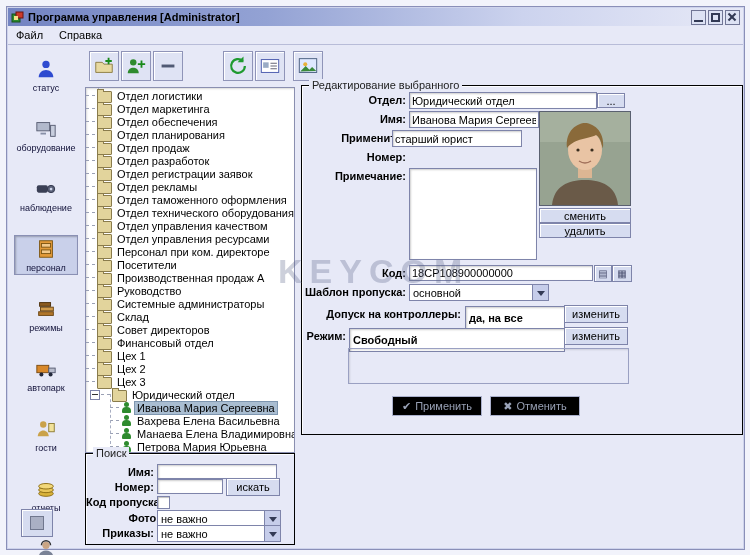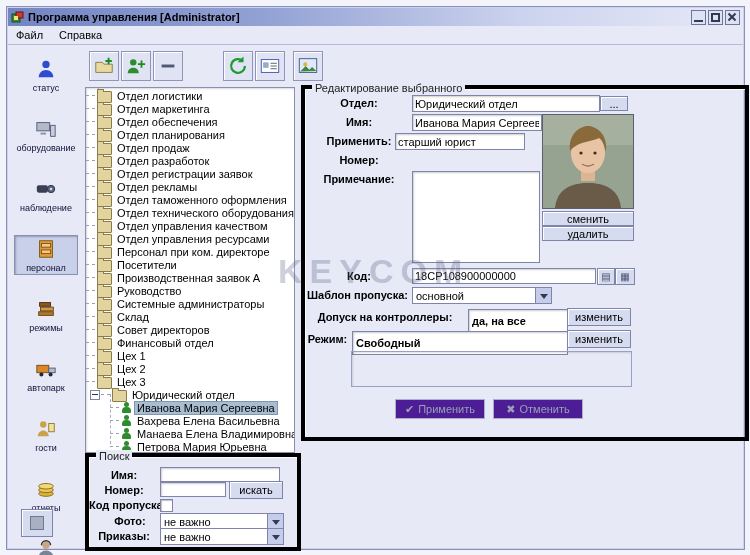--- a/index.html
+++ b/index.html
@@ -50,32 +50,32 @@
   .toggle{width:8px;height:8px;border:1px solid #7e84aa;background:#fff;flex:none;margin-right:1px;position:relative}
   .toggle::before{content:"";position:absolute;left:1px;right:1px;top:3px;height:1px;background:#333}
   .folder-ic{width:13px;height:10px;background:#e2d49c;border:1px solid #8a7c4c;border-radius:1px;position:relative;flex:none;margin-right:3px;margin-top:2px}
   .folder-ic::before{content:"";position:absolute;left:-1px;top:-3px;width:5px;height:2px;background:#e2d49c;border:1px solid #8a7c4c;border-bottom:none}
   .person-ic{width:11px;height:12px;position:relative;flex:none;margin-right:3px}
   .person-ic::before{content:"";position:absolute;left:3px;top:0;width:5px;height:5px;border-radius:50%;background:#2e8b2e}
   .person-ic::after{content:"";position:absolute;left:1px;top:5px;width:9px;height:6px;border-radius:4px 4px 1px 1px;background:#2e8b2e}
   .tlabel{font-size:11px;padding:0 2px}
   .trow.selected .tlabel{background:#a9bdd1;outline:1px solid #7e96b0}
   
-  .group{position:absolute;border:4px solid #000000;box-shadow:inset 1px 1px 0 rgba(255,255,255,.9)}
+  .group{position:absolute;border:1px solid #000000;box-shadow:inset 1px 1px 0 rgba(255,255,255,.9)}
   .group-title{position:absolute;top:-7px;left:7px;background:#e7e9f7;padding:0 3px;font-size:11px;color:#222}
   
-  .lbl{position:absolute;font-size:11px;font-weight:bold;text-align:center;white-space:nowrap}
+  .lbl{position:absolute;font-size:11px;font-weight:bold;text-align:right;white-space:nowrap}
   .fld{position:absolute;background:#fff;border:1px solid #7e84aa;box-shadow:inset 1px 1px 2px rgba(0,0,0,.2);
        font-size:11px;padding:4px 3px;display:flex;align-items:center;white-space:nowrap;overflow:hidden}
   input.fld,textarea.fld{font-family:"Liberation Sans",sans-serif;display:block;padding:0 2px}
   textarea.fld{resize:none}
   .vbold{font-weight:bold}
   .btn{position:absolute;background:#d6dcf0;border:1px solid #7e84aa;box-shadow:inset 1px 1px 0 #fff;font-size:11px;
        display:flex;align-items:center;justify-content:center;gap:4px;white-space:nowrap}
-  .btn.disabled{color:#98a0b4;border-color:#aab0cc;box-shadow:none;background:#4c1d95}
+  .btn.disabled{color:#98a0b4;border-color:#aab0cc;box-shadow:none;background:#000000}
   .ic-check::before{content:"✔";color:#9aa3b8;font-size:11px}
   .ic-x::before{content:"✖";color:#9aa3b8;font-size:11px}
   .mini-ic{font-size:10px;color:#4a5070;line-height:1}
   .combo{position:absolute;display:flex;border:1px solid #7e84aa;background:#fff;font-size:11px;align-items:stretch}
   .combo .cval{flex:1;padding:1px 3px;overflow:hidden;white-space:nowrap;display:flex;align-items:center}
   .combo .carr{width:15px;background:#c6cdea;border-left:1px solid #7e84aa;display:flex;align-items:center;justify-content:center;flex:none}
   .carr::before{content:"";border:4px solid transparent;border-top:5px solid #333a55;margin-top:5px}
   .cb{position:absolute;width:11px;height:11px;background:#fff;border:1px solid #7e84aa;box-shadow:inset 1px 1px 1px rgba(0,0,0,.25)}
   .photo{position:absolute;border:1px solid #5a6070;line-height:0}
   .subpanel{position:absolute;border:1px solid #9aa0c2;box-shadow:inset 1px 1px 2px rgba(0,0,0,.12)}
@@ -295,21 +295,21 @@
           <span class="tlabel">Персонал при ком. директоре</span>
         </div>
         <div class="trow l1">
           <span class="conn"></span>
           <span class="folder-ic"></span>
           <span class="tlabel">Посетители</span>
         </div>
         <div class="trow l1">
           <span class="conn"></span>
           <span class="folder-ic"></span>
-          <span class="tlabel">Производственная заявок А</span>
+          <span class="tlabel">Производственная продаж А</span>
         </div>
         <div class="trow l1">
           <span class="conn"></span>
           <span class="folder-ic"></span>
           <span class="tlabel">Руководство</span>
         </div>
         <div class="trow l1">
           <span class="conn"></span>
           <span class="folder-ic"></span>
           <span class="tlabel">Системные администраторы</span>

